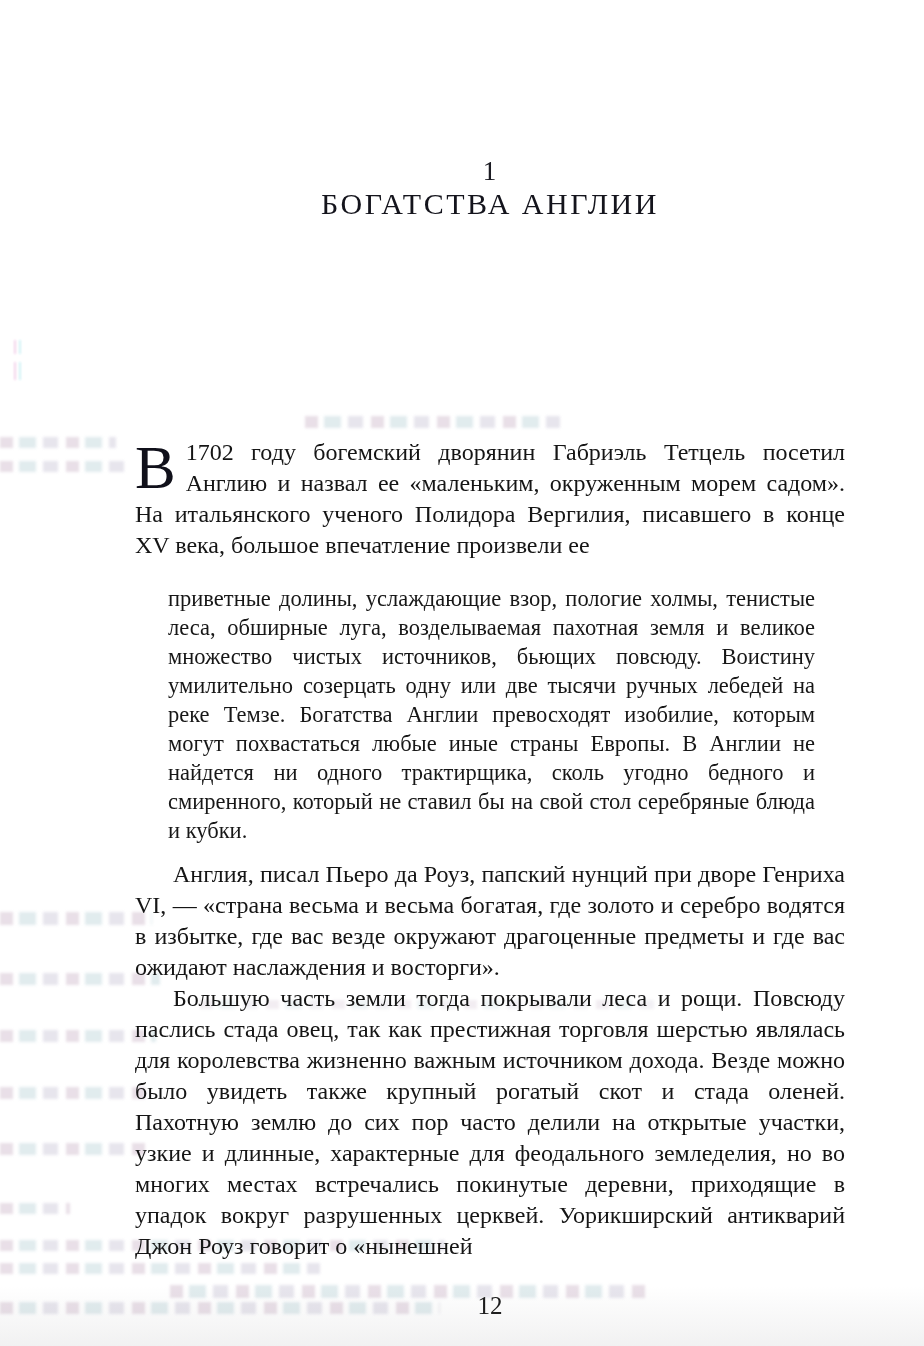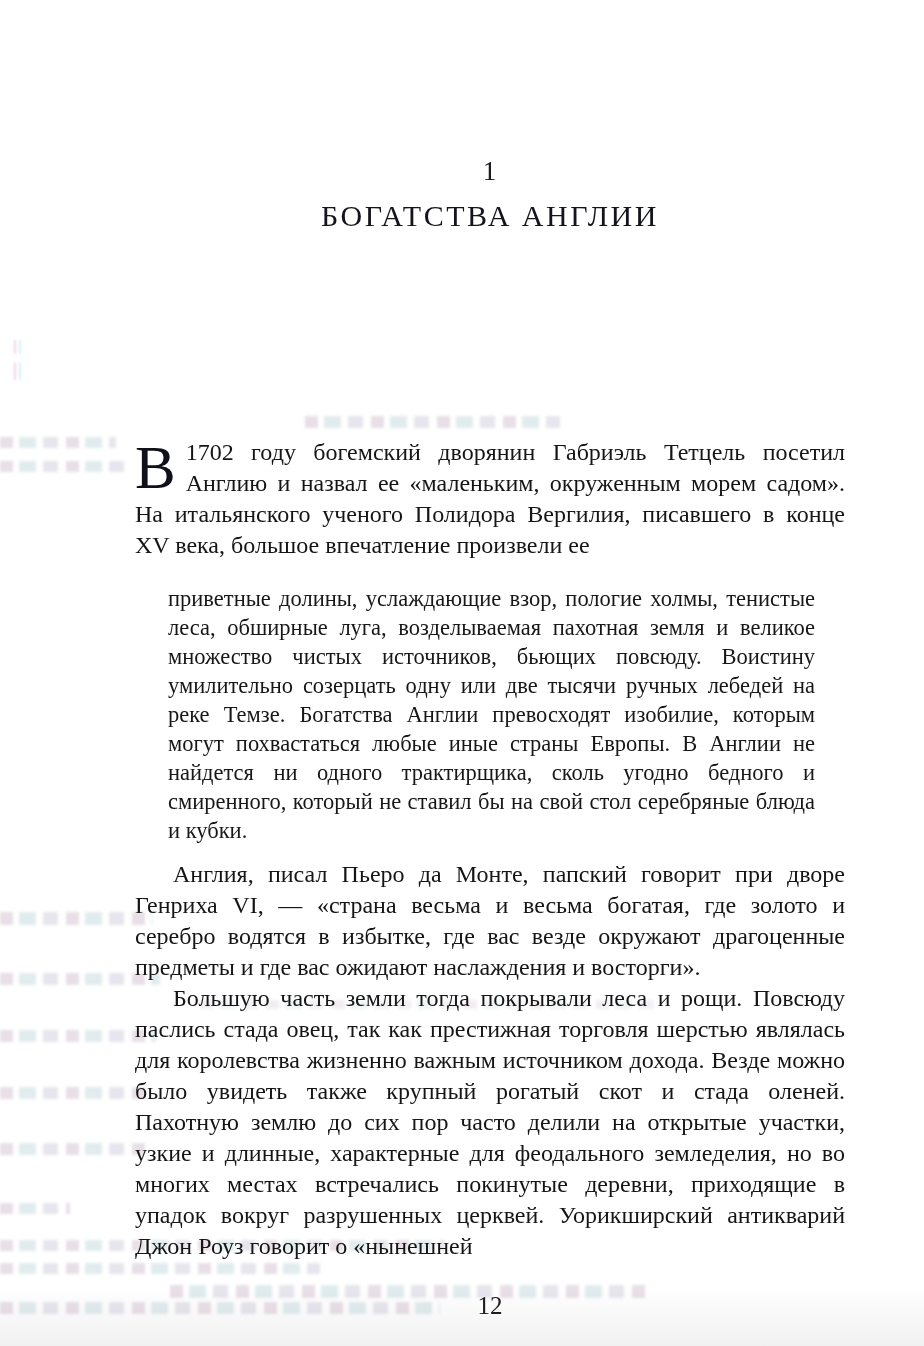--- a/index.html
+++ b/index.html
@@ -32,21 +32,20 @@
     width: 100%;
     text-align: center;
   }
   .chapter-number {
     font-size: 27px;
     line-height: 30px;
     letter-spacing: 1px;
     color: #1b1b22;
   }
   .chapter-title {
-    margin-top: 12px;
     font-size: 30px;
     line-height: 36px;
     letter-spacing: 2.5px;
     color: #14141c;
     white-space: nowrap;
   }
 
   
   .text-block {
     position: absolute;
@@ -156,21 +155,21 @@
   <div class="chapter-head">
     <div class="chapter-number">1</div>
     <div class="chapter-title">БОГАТСТВА АНГЛИИ</div>
   </div>
 
   <div class="text-block">
     <p class="para"><span class="dropcap">В</span><span>1702 году богемский дворянин Габриэль Тетцель посетил Англию и назвал ее «маленьким, окруженным морем садом». На итальянского ученого Полидора Вергилия, писавшего в конце XV века, большое впечатление произвели ее</span></p>
 
     <div class="quote-block">приветные долины, услаждающие взор, пологие холмы, тенистые леса, обширные луга, возделываемая пахотная земля и великое множество чистых источников, бьющих повсюду. Воистину умилительно созерцать одну или две тысячи ручных лебедей на реке Темзе. Богатства Англии превосходят изобилие, которым могут похвастаться любые иные страны Европы. В Англии не найдется ни одного трактирщика, сколь угодно бедного и смиренного, который не ставил бы на свой стол серебряные блюда и кубки.</div>
 
-    <p class="para indent">Англия, писал Пьеро да Монте, папский говорит при дворе Генриха VI, — «страна весьма и весьма богатая, где золото и серебро водятся в избытке, где вас везде окружают драгоценные предметы и где вас ожидают наслаждения и восторги».</p>
+    <p class="para indent">Англия, писал Пьеро да Роуз, папский нунций при дворе Генриха VI, — «страна весьма и весьма богатая, где золото и серебро водятся в избытке, где вас везде окружают драгоценные предметы и где вас ожидают наслаждения и восторги».</p>
 
     <p class="para indent">Большую часть земли тогда покрывали леса и рощи. Повсюду паслись стада овец, так как престижная торговля шерстью являлась для королевства жизненно важным источником дохода. Везде можно было увидеть также крупный рогатый скот и стада оленей. Пахотную землю до сих пор часто делили на открытые участки, узкие и длинные, характерные для феодального земледелия, но во многих местах встречались покинутые деревни, приходящие в упадок вокруг разрушенных церквей. Уорикширский антикварий Джон Роуз говорит о «нынешней</p>
   </div>
 
   <div class="page-number">12</div>
 
 </div>
 
 <div class="bottom-shade"></div>
 

